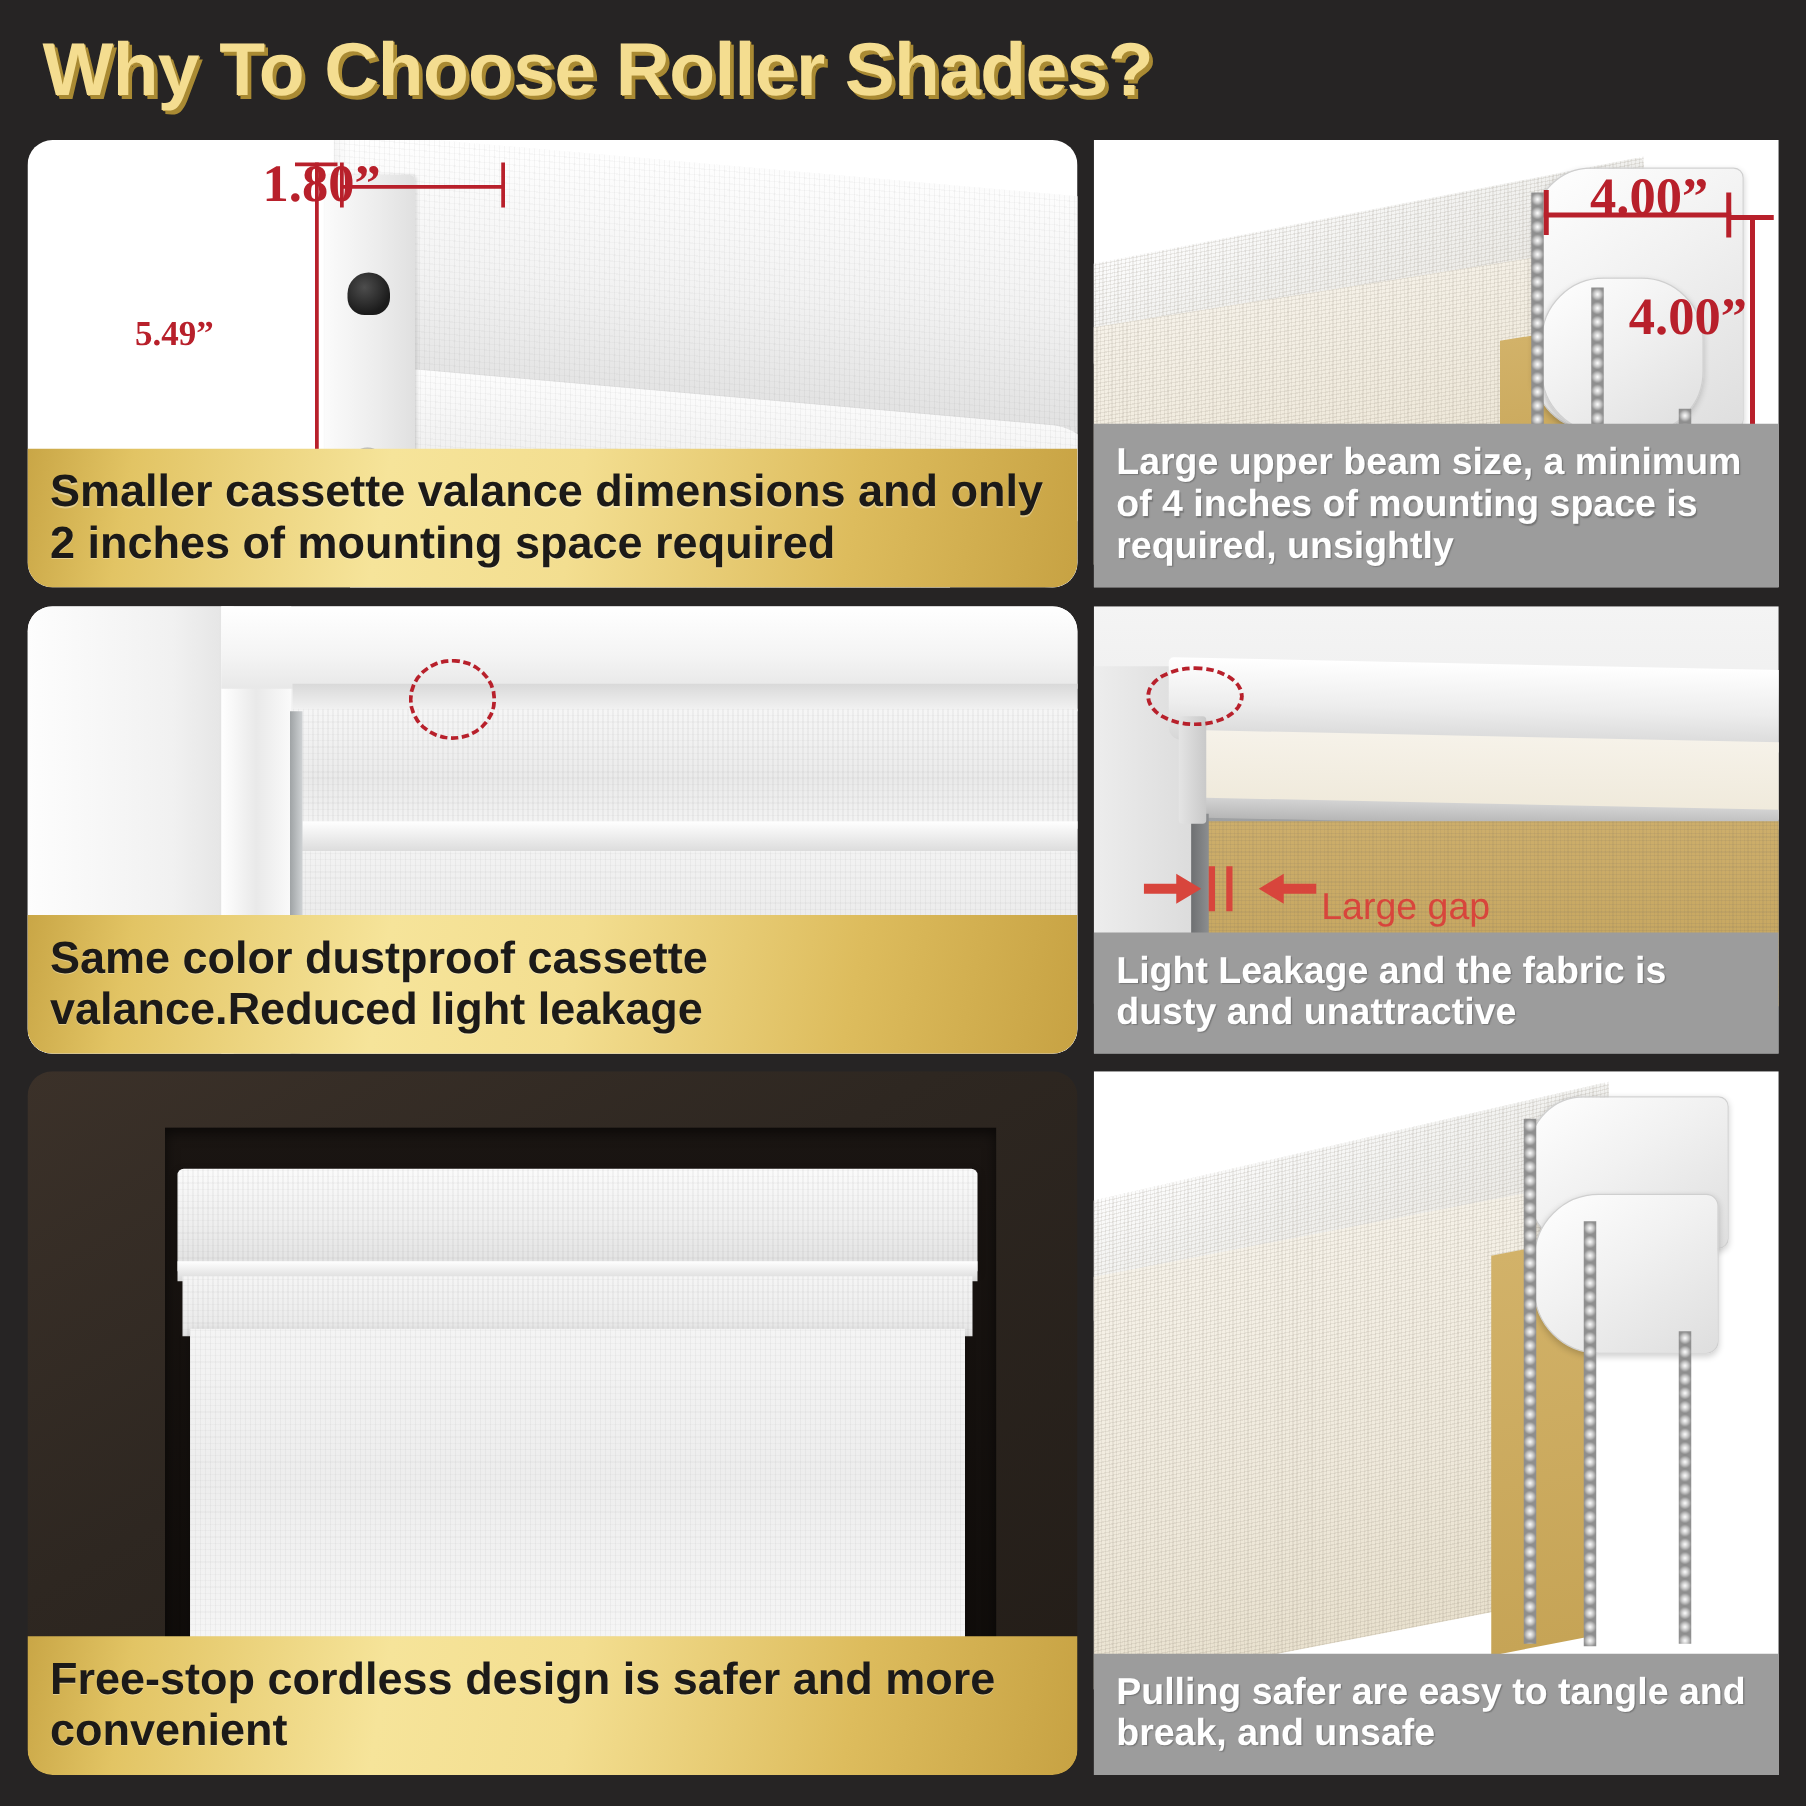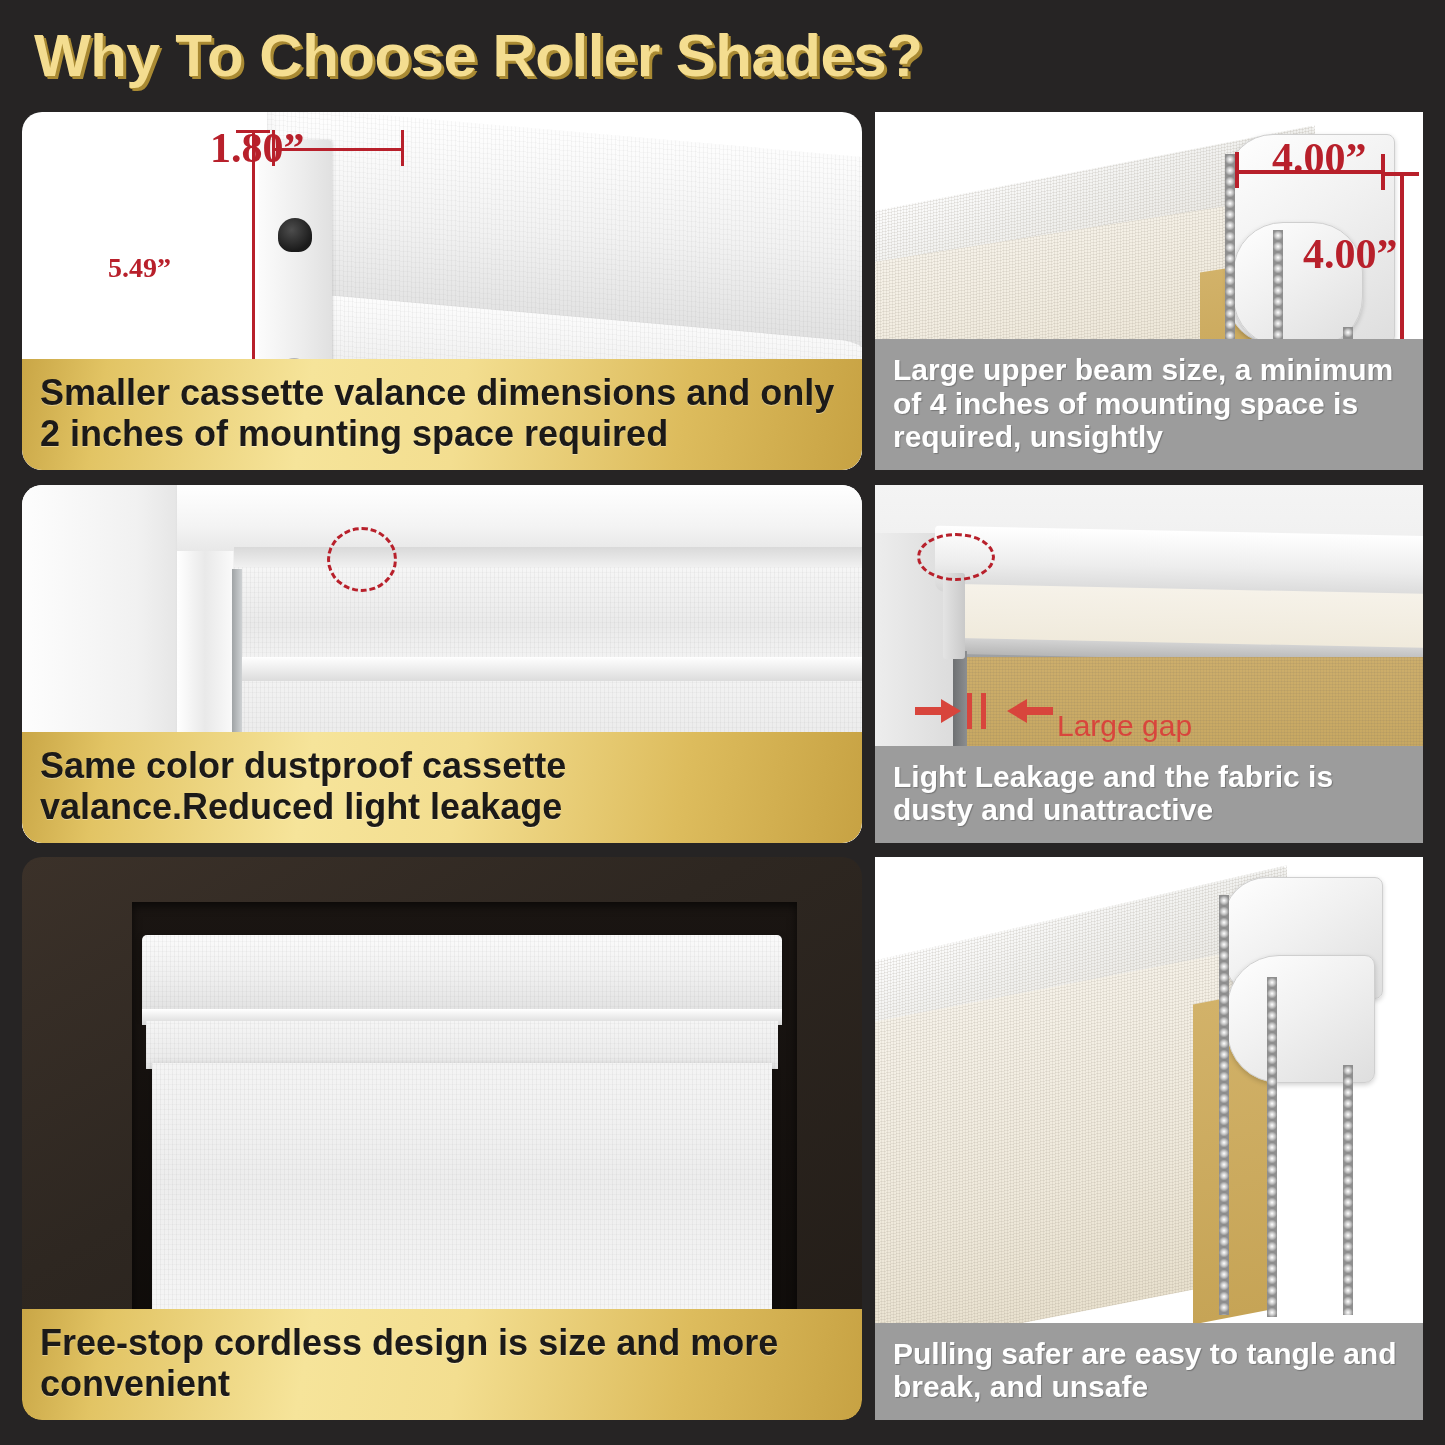--- a/index.html
+++ b/index.html
@@ -321,21 +321,21 @@
   <div style="position:absolute; left:130px; top:206px; width:620px; height:262px;
               background:linear-gradient(180deg,#f4f4f4 0%,#ededed 45%,#f6f6f6 100%);
               box-shadow:0 3px 8px rgba(0,0,0,.25);">
     <div class="tex-lines"></div>
   </div>
   <div style="position:absolute; left:130px; top:462px; width:620px; height:14px;
               background:linear-gradient(180deg,#fafafa,#cfcfcf);"></div>
   <div style="position:absolute; left:420px; top:452px; width:52px; height:12px;
               background:linear-gradient(180deg,#e8e8e8,#c6c6c6); border-radius:2px;"></div>
 
-  <div class="caption gold">Free-stop cordless design is size and more convenient</div>
+  <div class="caption gold">Free-stop cordless design is safer and more convenient</div>
 </div>
 
 <div class="panel bad" style="left:875px; top:857px; width:548px; height:563px;">
   <div class="bg-white"></div>
 
   <div class="roller-cloth" style="left:-18px; top:58px; width:430px; height:96px; transform:skewY(-13deg); border-radius:6px;">
     <div class="tex-weave"></div>
   </div>
   <div class="roller-cloth2" style="left:-12px; top:128px; width:400px; height:330px; transform:skewY(-11deg);">
     <div class="tex-weave"></div>

